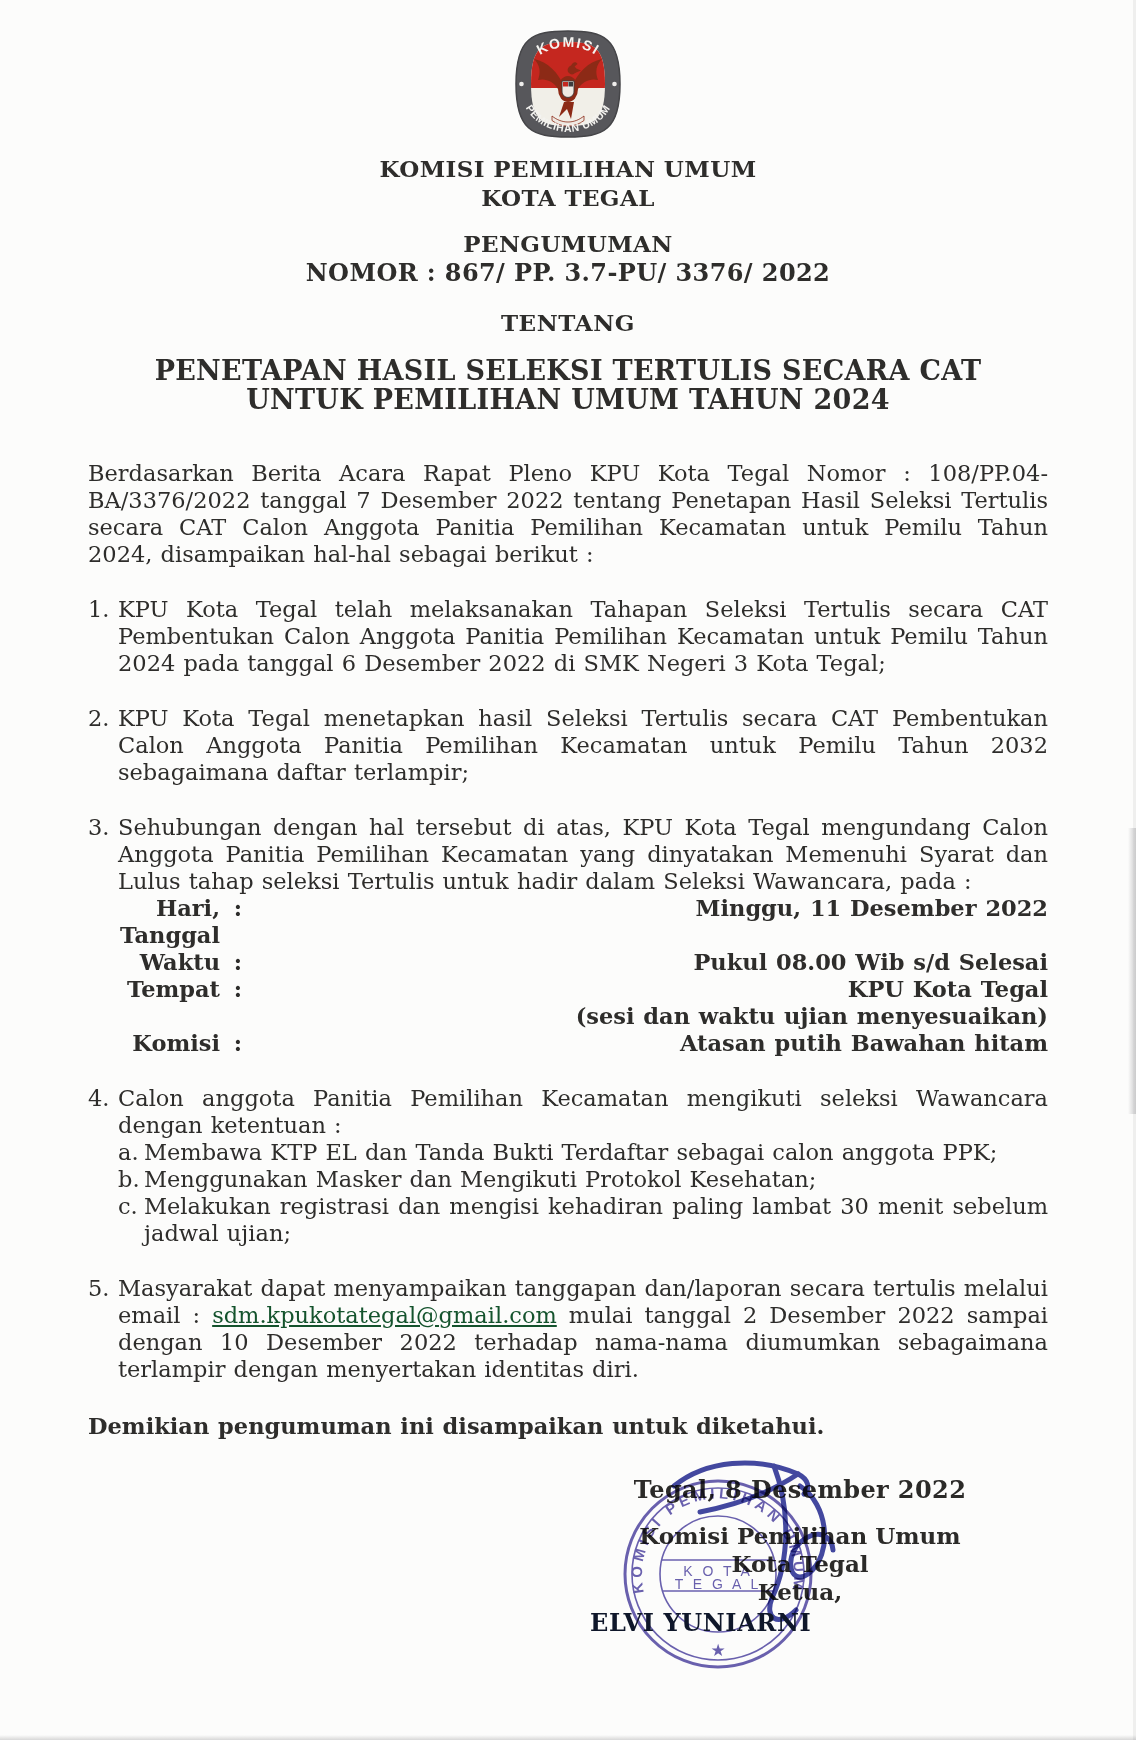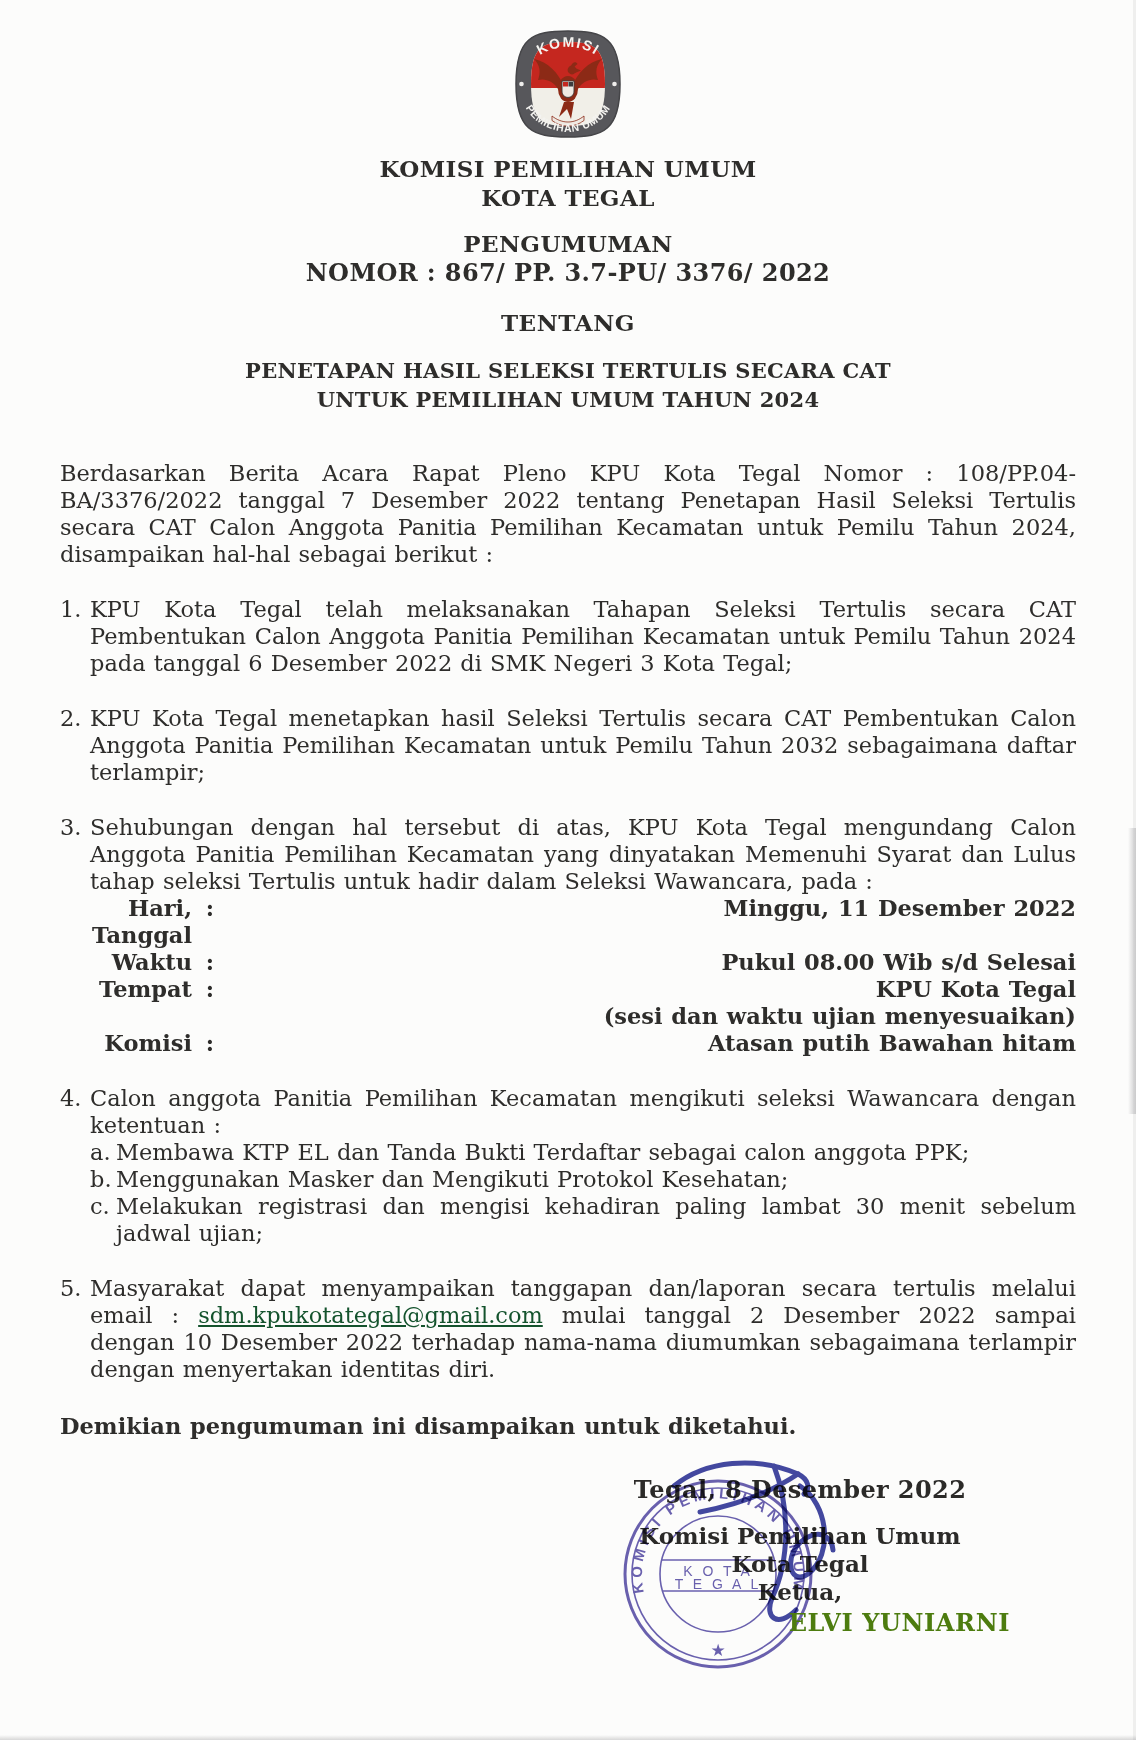--- a/index.html
+++ b/index.html
@@ -12,43 +12,43 @@
   .logo-wrap { display:flex; justify-content:center; padding-top:28px; }
   
   .header { text-align:center; font-weight:bold; }
   .org-block { margin-top:14px; }
   .org-line { font-size:23px; line-height:29px; letter-spacing:.4px; }
   .doc-block { margin-top:17px; }
   .doc-title { font-size:23px; line-height:29px; letter-spacing:.4px; }
   .doc-number { font-size:24px; line-height:30px; letter-spacing:.4px; }
   .about { margin-top:20px; font-size:23px; line-height:29px; letter-spacing:.6px; }
   .subject { margin-top:19px; }
-  .subject-line { font-size:21px; line-height:29px; letter-spacing:.3px; }
-  
-  .bodytext { padding:0 60px; text-align:justify; font-size:22.5px; line-height:27px; word-spacing:1px; }
+  .subject-line { font-size:27px; line-height:29px; letter-spacing:.3px; }
+  
+  .bodytext { padding:0 88px; text-align:justify; font-size:22.5px; line-height:27px; word-spacing:1px; }
   .intro { margin-top:46px; }
   .item { display:flex; margin-top:28px; }
   .item-num { width:30px; flex:none; }
   .item-body { flex:1; }
   .schedule { font-weight:bold; }
   .schedule-row { display:flex; text-align:right; }
   .schedule-label { width:102px; flex:none; }
   .schedule-sep { width:22px; flex:none; }
   .schedule-value { flex:1; }
   .sub-row { display:flex; }
   .sub-letter { width:26px; flex:none; }
   .sub-text { flex:1; }
   .email { color:#14532d; text-decoration:underline; cursor:pointer; }
   .closing { margin-top:30px;font-weight:bold; }
   
   .sig-cluster { position:absolute; left:590px; top:1476px; width:420px; text-align:center;
                  font-weight:bold; font-size:23px; line-height:28px; color:#2b2a28; }
   .sig-date { font-size:24px; margin-bottom:18px; letter-spacing:.4px; }
-  .signer-name { position:absolute; left:590px; top:1608px; width:420px; text-align:right;
-                 font-weight:bold; font-size:24px; letter-spacing:.6px; color:#4d7c0f; }
+  .signer-name { position:absolute; left:590px; top:1608px; width:420px; text-align:left;
+                 font-weight:bold; font-size:24px; letter-spacing:.6px; color:#0f172a; }
   .stamp { position:absolute; left:616px; top:1472px; width:204px; height:204px;
            mix-blend-mode:multiply; opacity:.9; }
   .ink { position:absolute; left:648px; top:1442px; width:232px; height:205px;
          mix-blend-mode:multiply; opacity:.95; }
   
   .edge-right { position:absolute; right:0; top:828px; width:8px; height:286px;
                 background:linear-gradient(to right, rgba(170,170,172,0), rgba(160,160,164,.55)); }
   .edge-right2 { position:absolute; right:0; top:0; width:3px; height:1740px;
                  background:rgba(205,205,206,.28); }
   .edge-bottom { position:absolute; left:0; bottom:0; width:1136px; height:5px;

